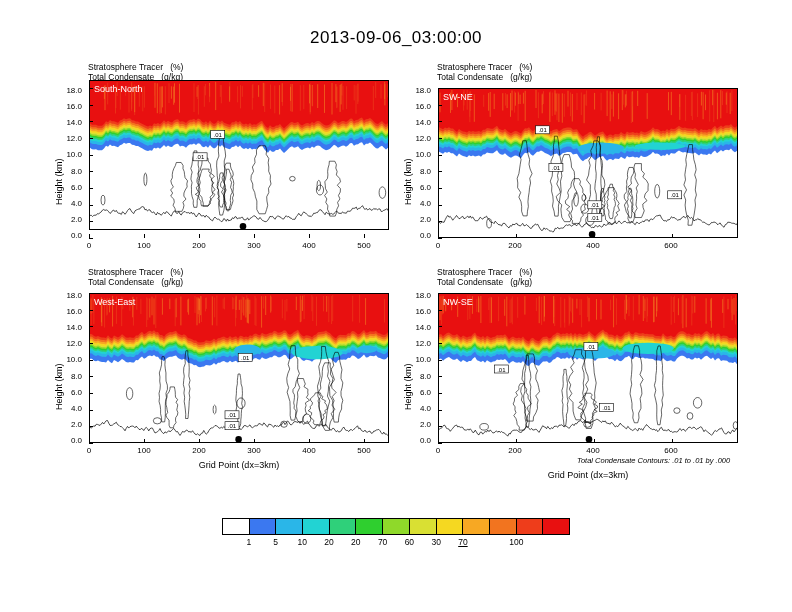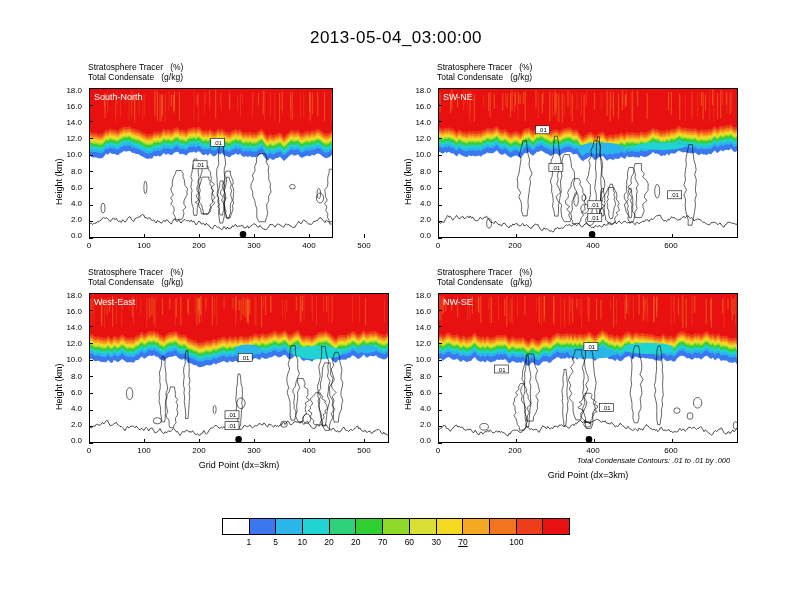--- a/index.html
+++ b/index.html
@@ -123,21 +123,21 @@
     position: absolute;
     font-size: 8.5px;
     text-align: center;
     width: 24px;
   }
   svg.plot { position: absolute; left: 0; top: 0; }
 </style>
 </head>
 <body>
 
-<div class="page-title">2013-05-04_03:00:00</div>
+<div class="page-title">2013-09-06_03:00:00</div>
 
 <div class="panel">
   <div class="panel-header" style="left:88px; top:62px;"><span>Stratosphere Tracer   (%)</span><br><span>Total Condensate   (g/kg)</span></div>
   <div class="ylabel" style="left:54px; top:205px;">Height  (km)</div>
 
   <div class="ytick" style="left:56px; top:86px;">18.0</div>
   <div class="ytick" style="left:56px; top:102px;">16.0</div>
   <div class="ytick" style="left:56px; top:118px;">14.0</div>
   <div class="ytick" style="left:56px; top:134px;">12.0</div>
   <div class="ytick" style="left:56px; top:150px;">10.0</div>
@@ -147,21 +147,21 @@
   <div class="ytick" style="left:56px; top:215px;">2.0</div>
   <div class="ytick" style="left:56px; top:231px;">0.0</div>
 
   <div class="xtick" style="left:74px; top:241px;">0</div>
   <div class="xtick" style="left:129px; top:241px;">100</div>
   <div class="xtick" style="left:184px; top:241px;">200</div>
   <div class="xtick" style="left:239px; top:241px;">300</div>
   <div class="xtick" style="left:294px; top:241px;">400</div>
   <div class="xtick" style="left:349px; top:241px;">500</div>
 
-  <div class="plot-frame" id="frame0" style="left:89px; top:88px; width:244px; height:150px;">
+  <div class="plot-frame" id="frame0" style="left:89px; top:80px; width:300px; height:150px;">
       <svg class="plot" width="300" height="150" viewBox="0 0 300 150">
         <path d="M 0 0 L 300 0 L 300.00 67.59 L 298.00 66.66 L 296.00 68.44 L 294.00 66.86 L 292.00 64.68 L 290.00 65.75 L 288.00 67.53 L 286.00 67.20 L 284.00 65.38 L 282.00 63.15 L 280.00 61.60 L 278.00 62.69 L 276.00 62.75 L 274.00 64.43 L 272.00 61.16 L 270.00 61.76 L 268.00 63.21 L 266.00 63.51 L 264.00 64.82 L 262.00 62.08 L 260.00 62.32 L 258.00 64.41 L 256.00 65.69 L 254.00 64.49 L 252.00 64.66 L 250.00 65.87 L 248.00 66.65 L 246.00 64.67 L 244.00 63.81 L 242.00 65.82 L 240.00 67.86 L 238.00 68.72 L 236.00 69.17 L 234.00 68.35 L 232.00 66.91 L 230.00 65.06 L 228.00 64.43 L 226.00 64.98 L 224.00 66.71 L 222.00 65.51 L 220.00 67.56 L 218.00 66.62 L 216.00 66.95 L 214.00 67.71 L 212.00 69.02 L 210.00 67.83 L 208.00 65.35 L 206.00 66.28 L 204.00 66.70 L 202.00 65.23 L 200.00 66.36 L 198.00 68.27 L 196.00 70.20 L 194.00 71.96 L 192.00 69.99 L 190.00 67.53 L 188.00 69.03 L 186.00 69.06 L 184.00 70.63 L 182.00 70.65 L 180.00 68.90 L 178.00 71.63 L 176.00 70.34 L 174.00 67.68 L 172.00 64.30 L 170.00 65.39 L 168.00 66.77 L 166.00 68.27 L 164.00 67.85 L 162.00 68.54 L 160.00 66.70 L 158.00 68.29 L 156.00 67.02 L 154.00 68.10 L 152.00 67.04 L 150.00 64.61 L 148.00 66.13 L 146.00 64.22 L 144.00 65.79 L 142.00 65.89 L 140.00 68.29 L 138.00 67.81 L 136.00 67.03 L 134.00 66.33 L 132.00 64.11 L 130.00 65.69 L 128.00 63.80 L 126.00 66.49 L 124.00 67.49 L 122.00 66.24 L 120.00 64.10 L 118.00 66.73 L 116.00 64.92 L 114.00 66.28 L 112.00 65.39 L 110.00 62.85 L 108.00 62.21 L 106.00 64.08 L 104.00 62.40 L 102.00 63.38 L 100.00 63.25 L 98.00 64.51 L 96.00 66.68 L 94.00 65.35 L 92.00 64.85 L 90.00 65.42 L 88.00 62.85 L 86.00 63.00 L 84.00 64.09 L 82.00 66.06 L 80.00 65.64 L 78.00 64.42 L 76.00 65.92 L 74.00 63.89 L 72.00 66.06 L 70.00 67.78 L 68.00 66.60 L 66.00 67.59 L 64.00 66.84 L 62.00 69.77 L 60.00 69.17 L 58.00 70.12 L 56.00 69.41 L 54.00 68.46 L 52.00 67.26 L 50.00 66.29 L 48.00 65.02 L 46.00 65.09 L 44.00 63.99 L 42.00 63.84 L 40.00 61.92 L 38.00 61.99 L 36.00 62.77 L 34.00 61.87 L 32.00 63.43 L 30.00 64.19 L 28.00 66.28 L 26.00 65.54 L 24.00 64.86 L 22.00 64.89 L 20.00 63.59 L 18.00 65.83 L 16.00 64.74 L 14.00 67.60 L 12.00 69.30 L 10.00 69.34 L 8.00 69.28 L 6.00 68.35 L 4.00 68.40 L 2.00 68.23 L 0.00 66.87 Z" fill="#3b78f0" stroke="none"></path>
         <path d="M 0 0 L 300 0 L 300.00 62.17 L 298.00 61.24 L 296.00 63.03 L 294.00 61.44 L 292.00 59.27 L 290.00 60.33 L 288.00 62.11 L 286.00 61.78 L 284.00 59.96 L 282.00 57.74 L 280.00 56.18 L 278.00 57.27 L 276.00 57.33 L 274.00 59.01 L 272.00 55.74 L 270.00 56.34 L 268.00 57.79 L 266.00 58.10 L 264.00 59.41 L 262.00 56.66 L 260.00 56.91 L 258.00 59.00 L 256.00 60.28 L 254.00 59.07 L 252.00 59.24 L 250.00 60.45 L 248.00 61.23 L 246.00 59.25 L 244.00 58.40 L 242.00 60.41 L 240.00 62.44 L 238.00 63.30 L 236.00 63.76 L 234.00 62.93 L 232.00 61.49 L 230.00 59.64 L 228.00 59.01 L 226.00 59.57 L 224.00 61.30 L 222.00 60.09 L 220.00 62.14 L 218.00 61.20 L 216.00 61.53 L 214.00 62.29 L 212.00 63.61 L 210.00 62.42 L 208.00 59.93 L 206.00 60.87 L 204.00 61.28 L 202.00 59.81 L 200.00 60.95 L 198.00 62.85 L 196.00 64.79 L 194.00 66.55 L 192.00 64.57 L 190.00 62.12 L 188.00 63.61 L 186.00 63.65 L 184.00 65.21 L 182.00 65.23 L 180.00 63.49 L 178.00 66.21 L 176.00 64.92 L 174.00 62.27 L 172.00 58.88 L 170.00 59.97 L 168.00 61.36 L 166.00 62.85 L 164.00 62.43 L 162.00 63.12 L 160.00 61.28 L 158.00 62.87 L 156.00 61.61 L 154.00 62.68 L 152.00 61.63 L 150.00 59.20 L 148.00 60.71 L 146.00 58.80 L 144.00 60.38 L 142.00 60.48 L 140.00 62.87 L 138.00 62.39 L 136.00 61.62 L 134.00 60.92 L 132.00 58.69 L 130.00 60.28 L 128.00 58.38 L 126.00 61.07 L 124.00 62.08 L 122.00 60.82 L 120.00 58.68 L 118.00 61.31 L 116.00 59.51 L 114.00 60.86 L 112.00 59.97 L 110.00 57.44 L 108.00 56.79 L 106.00 58.66 L 104.00 56.98 L 102.00 57.97 L 100.00 57.84 L 98.00 59.09 L 96.00 61.26 L 94.00 59.94 L 92.00 59.43 L 90.00 60.00 L 88.00 57.43 L 86.00 57.58 L 84.00 58.67 L 82.00 60.64 L 80.00 60.22 L 78.00 59.00 L 76.00 60.51 L 74.00 58.47 L 72.00 60.64 L 70.00 62.36 L 68.00 61.18 L 66.00 62.17 L 64.00 61.42 L 62.00 64.35 L 60.00 63.75 L 58.00 64.70 L 56.00 63.99 L 54.00 63.04 L 52.00 61.84 L 50.00 60.88 L 48.00 59.61 L 46.00 59.68 L 44.00 58.57 L 42.00 58.43 L 40.00 56.51 L 38.00 56.58 L 36.00 57.36 L 34.00 56.45 L 32.00 58.01 L 30.00 58.78 L 28.00 60.87 L 26.00 60.13 L 24.00 59.44 L 22.00 59.47 L 20.00 58.17 L 18.00 60.42 L 16.00 59.32 L 14.00 62.18 L 12.00 63.88 L 10.00 63.92 L 8.00 63.86 L 6.00 62.93 L 4.00 62.99 L 2.00 62.82 L 0.00 61.45 Z" fill="#2ab6e8" stroke="none"></path>
         <path d="M 0 0 L 300 0 L 300.00 59.25 L 298.00 58.32 L 296.00 60.11 L 294.00 58.53 L 292.00 56.35 L 290.00 57.42 L 288.00 59.19 L 286.00 58.86 L 284.00 57.04 L 282.00 54.82 L 280.00 53.27 L 278.00 54.35 L 276.00 54.42 L 274.00 56.09 L 272.00 52.82 L 270.00 53.42 L 268.00 54.88 L 266.00 55.18 L 264.00 56.49 L 262.00 53.74 L 260.00 53.99 L 258.00 56.08 L 256.00 57.36 L 254.00 56.16 L 252.00 56.32 L 250.00 57.53 L 248.00 58.31 L 246.00 56.34 L 244.00 55.48 L 242.00 57.49 L 240.00 59.52 L 238.00 60.39 L 236.00 60.84 L 234.00 60.01 L 232.00 58.58 L 230.00 56.72 L 228.00 56.10 L 226.00 56.65 L 224.00 58.38 L 222.00 57.17 L 220.00 59.22 L 218.00 58.29 L 216.00 58.61 L 214.00 59.38 L 212.00 60.69 L 210.00 59.50 L 208.00 57.02 L 206.00 57.95 L 204.00 58.37 L 202.00 56.90 L 200.00 58.03 L 198.00 59.94 L 196.00 61.87 L 194.00 63.63 L 192.00 61.65 L 190.00 59.20 L 188.00 60.69 L 186.00 60.73 L 184.00 62.30 L 182.00 62.31 L 180.00 60.57 L 178.00 63.29 L 176.00 62.00 L 174.00 59.35 L 172.00 55.97 L 170.00 57.06 L 168.00 58.44 L 166.00 59.93 L 164.00 59.51 L 162.00 60.20 L 160.00 58.37 L 158.00 59.96 L 156.00 58.69 L 154.00 59.77 L 152.00 58.71 L 150.00 56.28 L 148.00 57.80 L 146.00 55.89 L 144.00 57.46 L 142.00 57.56 L 140.00 59.96 L 138.00 59.48 L 136.00 58.70 L 134.00 58.00 L 132.00 55.77 L 130.00 57.36 L 128.00 55.47 L 126.00 58.16 L 124.00 59.16 L 122.00 57.90 L 120.00 55.77 L 118.00 58.40 L 116.00 56.59 L 114.00 57.94 L 112.00 57.06 L 110.00 54.52 L 108.00 53.87 L 106.00 55.74 L 104.00 54.07 L 102.00 55.05 L 100.00 54.92 L 98.00 56.18 L 96.00 58.34 L 94.00 57.02 L 92.00 56.52 L 90.00 57.09 L 88.00 54.52 L 86.00 54.67 L 84.00 55.75 L 82.00 57.72 L 80.00 57.30 L 78.00 56.09 L 76.00 57.59 L 74.00 55.56 L 72.00 57.73 L 70.00 59.44 L 68.00 58.27 L 66.00 59.25 L 64.00 58.51 L 62.00 61.44 L 60.00 60.83 L 58.00 61.78 L 56.00 61.07 L 54.00 60.12 L 52.00 58.93 L 50.00 57.96 L 48.00 56.69 L 46.00 56.76 L 44.00 55.66 L 42.00 55.51 L 40.00 53.59 L 38.00 53.66 L 36.00 54.44 L 34.00 53.54 L 32.00 55.10 L 30.00 55.86 L 28.00 57.95 L 26.00 57.21 L 24.00 56.53 L 22.00 56.55 L 20.00 55.25 L 18.00 57.50 L 16.00 56.40 L 14.00 59.27 L 12.00 60.97 L 10.00 61.01 L 8.00 60.95 L 6.00 60.02 L 4.00 60.07 L 2.00 59.90 L 0.00 58.54 Z" fill="#22d3d3" stroke="none"></path>
         <path d="M 0 0 L 300 0 L 300.00 57.34 L 298.00 56.41 L 296.00 58.19 L 294.00 56.61 L 292.00 54.43 L 290.00 55.50 L 288.00 57.28 L 286.00 56.95 L 284.00 55.13 L 282.00 52.90 L 280.00 51.35 L 278.00 52.44 L 276.00 52.50 L 274.00 54.18 L 272.00 50.91 L 270.00 51.51 L 268.00 52.96 L 266.00 53.26 L 264.00 54.57 L 262.00 51.83 L 260.00 52.07 L 258.00 54.16 L 256.00 55.44 L 254.00 54.24 L 252.00 54.41 L 250.00 55.62 L 248.00 56.40 L 246.00 54.42 L 244.00 53.56 L 242.00 55.57 L 240.00 57.61 L 238.00 58.47 L 236.00 58.92 L 234.00 58.10 L 232.00 56.66 L 230.00 54.81 L 228.00 54.18 L 226.00 54.73 L 224.00 56.46 L 222.00 55.26 L 220.00 57.31 L 218.00 56.37 L 216.00 56.70 L 214.00 57.46 L 212.00 58.77 L 210.00 57.58 L 208.00 55.10 L 206.00 56.03 L 204.00 56.45 L 202.00 54.98 L 200.00 56.11 L 198.00 58.02 L 196.00 59.95 L 194.00 61.71 L 192.00 59.74 L 190.00 57.28 L 188.00 58.78 L 186.00 58.81 L 184.00 60.38 L 182.00 60.40 L 180.00 58.65 L 178.00 61.38 L 176.00 60.09 L 174.00 57.43 L 172.00 54.05 L 170.00 55.14 L 168.00 56.52 L 166.00 58.02 L 164.00 57.60 L 162.00 58.29 L 160.00 56.45 L 158.00 58.04 L 156.00 56.77 L 154.00 57.85 L 152.00 56.79 L 150.00 54.36 L 148.00 55.88 L 146.00 53.97 L 144.00 55.54 L 142.00 55.64 L 140.00 58.04 L 138.00 57.56 L 136.00 56.78 L 134.00 56.08 L 132.00 53.86 L 130.00 55.44 L 128.00 53.55 L 126.00 56.24 L 124.00 57.24 L 122.00 55.99 L 120.00 53.85 L 118.00 56.48 L 116.00 54.67 L 114.00 56.03 L 112.00 55.14 L 110.00 52.60 L 108.00 51.96 L 106.00 53.83 L 104.00 52.15 L 102.00 53.13 L 100.00 53.00 L 98.00 54.26 L 96.00 56.43 L 94.00 55.10 L 92.00 54.60 L 90.00 55.17 L 88.00 52.60 L 86.00 52.75 L 84.00 53.84 L 82.00 55.81 L 80.00 55.39 L 78.00 54.17 L 76.00 55.67 L 74.00 53.64 L 72.00 55.81 L 70.00 57.53 L 68.00 56.35 L 66.00 57.34 L 64.00 56.59 L 62.00 59.52 L 60.00 58.92 L 58.00 59.87 L 56.00 59.16 L 54.00 58.21 L 52.00 57.01 L 50.00 56.04 L 48.00 54.77 L 46.00 54.84 L 44.00 53.74 L 42.00 53.59 L 40.00 51.67 L 38.00 51.74 L 36.00 52.52 L 34.00 51.62 L 32.00 53.18 L 30.00 53.94 L 28.00 56.03 L 26.00 55.29 L 24.00 54.61 L 22.00 54.64 L 20.00 53.34 L 18.00 55.58 L 16.00 54.49 L 14.00 57.35 L 12.00 59.05 L 10.00 59.09 L 8.00 59.03 L 6.00 58.10 L 4.00 58.15 L 2.00 57.98 L 0.00 56.62 Z" fill="#2fd07a" stroke="none"></path>
         <path d="M 0 0 L 300 0 L 300.00 55.67 L 298.00 54.74 L 296.00 56.53 L 294.00 54.94 L 292.00 52.77 L 290.00 53.83 L 288.00 55.61 L 286.00 55.28 L 284.00 53.46 L 282.00 51.24 L 280.00 49.68 L 278.00 50.77 L 276.00 50.83 L 274.00 52.51 L 272.00 49.24 L 270.00 49.84 L 268.00 51.29 L 266.00 51.60 L 264.00 52.91 L 262.00 50.16 L 260.00 50.41 L 258.00 52.50 L 256.00 53.78 L 254.00 52.57 L 252.00 52.74 L 250.00 53.95 L 248.00 54.73 L 246.00 52.75 L 244.00 51.90 L 242.00 53.91 L 240.00 55.94 L 238.00 56.80 L 236.00 57.26 L 234.00 56.43 L 232.00 54.99 L 230.00 53.14 L 228.00 52.51 L 226.00 53.07 L 224.00 54.80 L 222.00 53.59 L 220.00 55.64 L 218.00 54.70 L 216.00 55.03 L 214.00 55.79 L 212.00 57.11 L 210.00 55.92 L 208.00 53.43 L 206.00 54.37 L 204.00 54.78 L 202.00 53.31 L 200.00 54.45 L 198.00 56.35 L 196.00 58.29 L 194.00 60.05 L 192.00 58.07 L 190.00 55.62 L 188.00 57.11 L 186.00 57.15 L 184.00 58.71 L 182.00 58.73 L 180.00 56.99 L 178.00 59.71 L 176.00 58.42 L 174.00 55.77 L 172.00 52.38 L 170.00 53.47 L 168.00 54.86 L 166.00 56.35 L 164.00 55.93 L 162.00 56.62 L 160.00 54.78 L 158.00 56.37 L 156.00 55.11 L 154.00 56.18 L 152.00 55.13 L 150.00 52.70 L 148.00 54.21 L 146.00 52.30 L 144.00 53.88 L 142.00 53.98 L 140.00 56.37 L 138.00 55.89 L 136.00 55.12 L 134.00 54.42 L 132.00 52.19 L 130.00 53.78 L 128.00 51.88 L 126.00 54.57 L 124.00 55.58 L 122.00 54.32 L 120.00 52.18 L 118.00 54.81 L 116.00 53.01 L 114.00 54.36 L 112.00 53.47 L 110.00 50.94 L 108.00 50.29 L 106.00 52.16 L 104.00 50.48 L 102.00 51.47 L 100.00 51.34 L 98.00 52.59 L 96.00 54.76 L 94.00 53.44 L 92.00 52.93 L 90.00 53.50 L 88.00 50.93 L 86.00 51.08 L 84.00 52.17 L 82.00 54.14 L 80.00 53.72 L 78.00 52.50 L 76.00 54.01 L 74.00 51.97 L 72.00 54.14 L 70.00 55.86 L 68.00 54.68 L 66.00 55.67 L 64.00 54.92 L 62.00 57.85 L 60.00 57.25 L 58.00 58.20 L 56.00 57.49 L 54.00 56.54 L 52.00 55.34 L 50.00 54.38 L 48.00 53.11 L 46.00 53.18 L 44.00 52.07 L 42.00 51.93 L 40.00 50.01 L 38.00 50.08 L 36.00 50.86 L 34.00 49.95 L 32.00 51.51 L 30.00 52.28 L 28.00 54.37 L 26.00 53.63 L 24.00 52.94 L 22.00 52.97 L 20.00 51.67 L 18.00 53.92 L 16.00 52.82 L 14.00 55.68 L 12.00 57.38 L 10.00 57.42 L 8.00 57.36 L 6.00 56.43 L 4.00 56.49 L 2.00 56.32 L 0.00 54.95 Z" fill="#2fcf2f" stroke="none"></path>
         <path d="M 0 0 L 300 0 L 300.00 54.17 L 298.00 53.24 L 296.00 55.03 L 294.00 53.44 L 292.00 51.27 L 290.00 52.33 L 288.00 54.11 L 286.00 53.78 L 284.00 51.96 L 282.00 49.74 L 280.00 48.18 L 278.00 49.27 L 276.00 49.33 L 274.00 51.01 L 272.00 47.74 L 270.00 48.34 L 268.00 49.79 L 266.00 50.10 L 264.00 51.41 L 262.00 48.66 L 260.00 48.91 L 258.00 51.00 L 256.00 52.28 L 254.00 51.07 L 252.00 51.24 L 250.00 52.45 L 248.00 53.23 L 246.00 51.25 L 244.00 50.40 L 242.00 52.41 L 240.00 54.44 L 238.00 55.30 L 236.00 55.76 L 234.00 54.93 L 232.00 53.49 L 230.00 51.64 L 228.00 51.01 L 226.00 51.57 L 224.00 53.30 L 222.00 52.09 L 220.00 54.14 L 218.00 53.20 L 216.00 53.53 L 214.00 54.29 L 212.00 55.61 L 210.00 54.42 L 208.00 51.93 L 206.00 52.87 L 204.00 53.28 L 202.00 51.81 L 200.00 52.95 L 198.00 54.85 L 196.00 56.79 L 194.00 58.55 L 192.00 56.57 L 190.00 54.12 L 188.00 55.61 L 186.00 55.65 L 184.00 57.21 L 182.00 57.23 L 180.00 55.49 L 178.00 58.21 L 176.00 56.92 L 174.00 54.27 L 172.00 50.88 L 170.00 51.97 L 168.00 53.36 L 166.00 54.85 L 164.00 54.43 L 162.00 55.12 L 160.00 53.28 L 158.00 54.87 L 156.00 53.61 L 154.00 54.68 L 152.00 53.63 L 150.00 51.20 L 148.00 52.71 L 146.00 50.80 L 144.00 52.38 L 142.00 52.48 L 140.00 54.87 L 138.00 54.39 L 136.00 53.62 L 134.00 52.92 L 132.00 50.69 L 130.00 52.28 L 128.00 50.38 L 126.00 53.07 L 124.00 54.08 L 122.00 52.82 L 120.00 50.68 L 118.00 53.31 L 116.00 51.51 L 114.00 52.86 L 112.00 51.97 L 110.00 49.44 L 108.00 48.79 L 106.00 50.66 L 104.00 48.98 L 102.00 49.97 L 100.00 49.84 L 98.00 51.09 L 96.00 53.26 L 94.00 51.94 L 92.00 51.43 L 90.00 52.00 L 88.00 49.43 L 86.00 49.58 L 84.00 50.67 L 82.00 52.64 L 80.00 52.22 L 78.00 51.00 L 76.00 52.51 L 74.00 50.47 L 72.00 52.64 L 70.00 54.36 L 68.00 53.18 L 66.00 54.17 L 64.00 53.42 L 62.00 56.35 L 60.00 55.75 L 58.00 56.70 L 56.00 55.99 L 54.00 55.04 L 52.00 53.84 L 50.00 52.88 L 48.00 51.61 L 46.00 51.68 L 44.00 50.57 L 42.00 50.43 L 40.00 48.51 L 38.00 48.58 L 36.00 49.36 L 34.00 48.45 L 32.00 50.01 L 30.00 50.78 L 28.00 52.87 L 26.00 52.13 L 24.00 51.44 L 22.00 51.47 L 20.00 50.17 L 18.00 52.42 L 16.00 51.32 L 14.00 54.18 L 12.00 55.88 L 10.00 55.92 L 8.00 55.86 L 6.00 54.93 L 4.00 54.99 L 2.00 54.82 L 0.00 53.45 Z" fill="#8fd92a" stroke="none"></path>
         <path d="M 0 0 L 300 0 L 300.00 52.67 L 298.00 51.74 L 296.00 53.53 L 294.00 51.94 L 292.00 49.77 L 290.00 50.83 L 288.00 52.61 L 286.00 52.28 L 284.00 50.46 L 282.00 48.24 L 280.00 46.68 L 278.00 47.77 L 276.00 47.83 L 274.00 49.51 L 272.00 46.24 L 270.00 46.84 L 268.00 48.29 L 266.00 48.60 L 264.00 49.91 L 262.00 47.16 L 260.00 47.41 L 258.00 49.50 L 256.00 50.78 L 254.00 49.57 L 252.00 49.74 L 250.00 50.95 L 248.00 51.73 L 246.00 49.75 L 244.00 48.90 L 242.00 50.91 L 240.00 52.94 L 238.00 53.80 L 236.00 54.26 L 234.00 53.43 L 232.00 51.99 L 230.00 50.14 L 228.00 49.51 L 226.00 50.07 L 224.00 51.80 L 222.00 50.59 L 220.00 52.64 L 218.00 51.70 L 216.00 52.03 L 214.00 52.79 L 212.00 54.11 L 210.00 52.92 L 208.00 50.43 L 206.00 51.37 L 204.00 51.78 L 202.00 50.31 L 200.00 51.45 L 198.00 53.35 L 196.00 55.29 L 194.00 57.05 L 192.00 55.07 L 190.00 52.62 L 188.00 54.11 L 186.00 54.15 L 184.00 55.71 L 182.00 55.73 L 180.00 53.99 L 178.00 56.71 L 176.00 55.42 L 174.00 52.77 L 172.00 49.38 L 170.00 50.47 L 168.00 51.86 L 166.00 53.35 L 164.00 52.93 L 162.00 53.62 L 160.00 51.78 L 158.00 53.37 L 156.00 52.11 L 154.00 53.18 L 152.00 52.13 L 150.00 49.70 L 148.00 51.21 L 146.00 49.30 L 144.00 50.88 L 142.00 50.98 L 140.00 53.37 L 138.00 52.89 L 136.00 52.12 L 134.00 51.42 L 132.00 49.19 L 130.00 50.78 L 128.00 48.88 L 126.00 51.57 L 124.00 52.58 L 122.00 51.32 L 120.00 49.18 L 118.00 51.81 L 116.00 50.01 L 114.00 51.36 L 112.00 50.47 L 110.00 47.94 L 108.00 47.29 L 106.00 49.16 L 104.00 47.48 L 102.00 48.47 L 100.00 48.34 L 98.00 49.59 L 96.00 51.76 L 94.00 50.44 L 92.00 49.93 L 90.00 50.50 L 88.00 47.93 L 86.00 48.08 L 84.00 49.17 L 82.00 51.14 L 80.00 50.72 L 78.00 49.50 L 76.00 51.01 L 74.00 48.97 L 72.00 51.14 L 70.00 52.86 L 68.00 51.68 L 66.00 52.67 L 64.00 51.92 L 62.00 54.85 L 60.00 54.25 L 58.00 55.20 L 56.00 54.49 L 54.00 53.54 L 52.00 52.34 L 50.00 51.38 L 48.00 50.11 L 46.00 50.18 L 44.00 49.07 L 42.00 48.93 L 40.00 47.01 L 38.00 47.08 L 36.00 47.86 L 34.00 46.95 L 32.00 48.51 L 30.00 49.28 L 28.00 51.37 L 26.00 50.63 L 24.00 49.94 L 22.00 49.97 L 20.00 48.67 L 18.00 50.92 L 16.00 49.82 L 14.00 52.68 L 12.00 54.38 L 10.00 54.42 L 8.00 54.36 L 6.00 53.43 L 4.00 53.49 L 2.00 53.32 L 0.00 51.95 Z" fill="#d9e033" stroke="none"></path>
         <path d="M 0 0 L 300 0 L 300.00 51.17 L 298.00 50.24 L 296.00 52.03 L 294.00 50.44 L 292.00 48.27 L 290.00 49.33 L 288.00 51.11 L 286.00 50.78 L 284.00 48.96 L 282.00 46.74 L 280.00 45.18 L 278.00 46.27 L 276.00 46.33 L 274.00 48.01 L 272.00 44.74 L 270.00 45.34 L 268.00 46.79 L 266.00 47.10 L 264.00 48.41 L 262.00 45.66 L 260.00 45.91 L 258.00 48.00 L 256.00 49.28 L 254.00 48.07 L 252.00 48.24 L 250.00 49.45 L 248.00 50.23 L 246.00 48.25 L 244.00 47.40 L 242.00 49.41 L 240.00 51.44 L 238.00 52.30 L 236.00 52.76 L 234.00 51.93 L 232.00 50.49 L 230.00 48.64 L 228.00 48.01 L 226.00 48.57 L 224.00 50.30 L 222.00 49.09 L 220.00 51.14 L 218.00 50.20 L 216.00 50.53 L 214.00 51.29 L 212.00 52.61 L 210.00 51.42 L 208.00 48.93 L 206.00 49.87 L 204.00 50.28 L 202.00 48.81 L 200.00 49.95 L 198.00 51.85 L 196.00 53.79 L 194.00 55.55 L 192.00 53.57 L 190.00 51.12 L 188.00 52.61 L 186.00 52.65 L 184.00 54.21 L 182.00 54.23 L 180.00 52.49 L 178.00 55.21 L 176.00 53.92 L 174.00 51.27 L 172.00 47.88 L 170.00 48.97 L 168.00 50.36 L 166.00 51.85 L 164.00 51.43 L 162.00 52.12 L 160.00 50.28 L 158.00 51.87 L 156.00 50.61 L 154.00 51.68 L 152.00 50.63 L 150.00 48.20 L 148.00 49.71 L 146.00 47.80 L 144.00 49.38 L 142.00 49.48 L 140.00 51.87 L 138.00 51.39 L 136.00 50.62 L 134.00 49.92 L 132.00 47.69 L 130.00 49.28 L 128.00 47.38 L 126.00 50.07 L 124.00 51.08 L 122.00 49.82 L 120.00 47.68 L 118.00 50.31 L 116.00 48.51 L 114.00 49.86 L 112.00 48.97 L 110.00 46.44 L 108.00 45.79 L 106.00 47.66 L 104.00 45.98 L 102.00 46.97 L 100.00 46.84 L 98.00 48.09 L 96.00 50.26 L 94.00 48.94 L 92.00 48.43 L 90.00 49.00 L 88.00 46.43 L 86.00 46.58 L 84.00 47.67 L 82.00 49.64 L 80.00 49.22 L 78.00 48.00 L 76.00 49.51 L 74.00 47.47 L 72.00 49.64 L 70.00 51.36 L 68.00 50.18 L 66.00 51.17 L 64.00 50.42 L 62.00 53.35 L 60.00 52.75 L 58.00 53.70 L 56.00 52.99 L 54.00 52.04 L 52.00 50.84 L 50.00 49.88 L 48.00 48.61 L 46.00 48.68 L 44.00 47.57 L 42.00 47.43 L 40.00 45.51 L 38.00 45.58 L 36.00 46.36 L 34.00 45.45 L 32.00 47.01 L 30.00 47.78 L 28.00 49.87 L 26.00 49.13 L 24.00 48.44 L 22.00 48.47 L 20.00 47.17 L 18.00 49.42 L 16.00 48.32 L 14.00 51.18 L 12.00 52.88 L 10.00 52.92 L 8.00 52.86 L 6.00 51.93 L 4.00 51.99 L 2.00 51.82 L 0.00 50.45 Z" fill="#f5d821" stroke="none"></path>
         <path d="M 0 0 L 300 0 L 300.00 49.50 L 298.00 48.57 L 296.00 50.36 L 294.00 48.78 L 292.00 46.60 L 290.00 47.67 L 288.00 49.44 L 286.00 49.11 L 284.00 47.29 L 282.00 45.07 L 280.00 43.52 L 278.00 44.60 L 276.00 44.67 L 274.00 46.34 L 272.00 43.07 L 270.00 43.67 L 268.00 45.13 L 266.00 45.43 L 264.00 46.74 L 262.00 43.99 L 260.00 44.24 L 258.00 46.33 L 256.00 47.61 L 254.00 46.41 L 252.00 46.57 L 250.00 47.78 L 248.00 48.56 L 246.00 46.59 L 244.00 45.73 L 242.00 47.74 L 240.00 49.77 L 238.00 50.64 L 236.00 51.09 L 234.00 50.26 L 232.00 48.83 L 230.00 46.97 L 228.00 46.35 L 226.00 46.90 L 224.00 48.63 L 222.00 47.42 L 220.00 49.47 L 218.00 48.54 L 216.00 48.86 L 214.00 49.63 L 212.00 50.94 L 210.00 49.75 L 208.00 47.27 L 206.00 48.20 L 204.00 48.62 L 202.00 47.15 L 200.00 48.28 L 198.00 50.19 L 196.00 52.12 L 194.00 53.88 L 192.00 51.90 L 190.00 49.45 L 188.00 50.94 L 186.00 50.98 L 184.00 52.55 L 182.00 52.56 L 180.00 50.82 L 178.00 53.54 L 176.00 52.25 L 174.00 49.60 L 172.00 46.22 L 170.00 47.31 L 168.00 48.69 L 166.00 50.18 L 164.00 49.76 L 162.00 50.45 L 160.00 48.62 L 158.00 50.21 L 156.00 48.94 L 154.00 50.02 L 152.00 48.96 L 150.00 46.53 L 148.00 48.05 L 146.00 46.14 L 144.00 47.71 L 142.00 47.81 L 140.00 50.21 L 138.00 49.73 L 136.00 48.95 L 134.00 48.25 L 132.00 46.02 L 130.00 47.61 L 128.00 45.72 L 126.00 48.41 L 124.00 49.41 L 122.00 48.15 L 120.00 46.02 L 118.00 48.65 L 116.00 46.84 L 114.00 48.19 L 112.00 47.31 L 110.00 44.77 L 108.00 44.12 L 106.00 45.99 L 104.00 44.32 L 102.00 45.30 L 100.00 45.17 L 98.00 46.43 L 96.00 48.59 L 94.00 47.27 L 92.00 46.77 L 90.00 47.34 L 88.00 44.77 L 86.00 44.92 L 84.00 46.00 L 82.00 47.97 L 80.00 47.55 L 78.00 46.34 L 76.00 47.84 L 74.00 45.81 L 72.00 47.98 L 70.00 49.69 L 68.00 48.52 L 66.00 49.50 L 64.00 48.76 L 62.00 51.69 L 60.00 51.08 L 58.00 52.03 L 56.00 51.32 L 54.00 50.37 L 52.00 49.18 L 50.00 48.21 L 48.00 46.94 L 46.00 47.01 L 44.00 45.91 L 42.00 45.76 L 40.00 43.84 L 38.00 43.91 L 36.00 44.69 L 34.00 43.79 L 32.00 45.35 L 30.00 46.11 L 28.00 48.20 L 26.00 47.46 L 24.00 46.78 L 22.00 46.80 L 20.00 45.50 L 18.00 47.75 L 16.00 46.65 L 14.00 49.52 L 12.00 51.22 L 10.00 51.26 L 8.00 51.20 L 6.00 50.27 L 4.00 50.32 L 2.00 50.15 L 0.00 48.79 Z" fill="#f7a823" stroke="none"></path>

